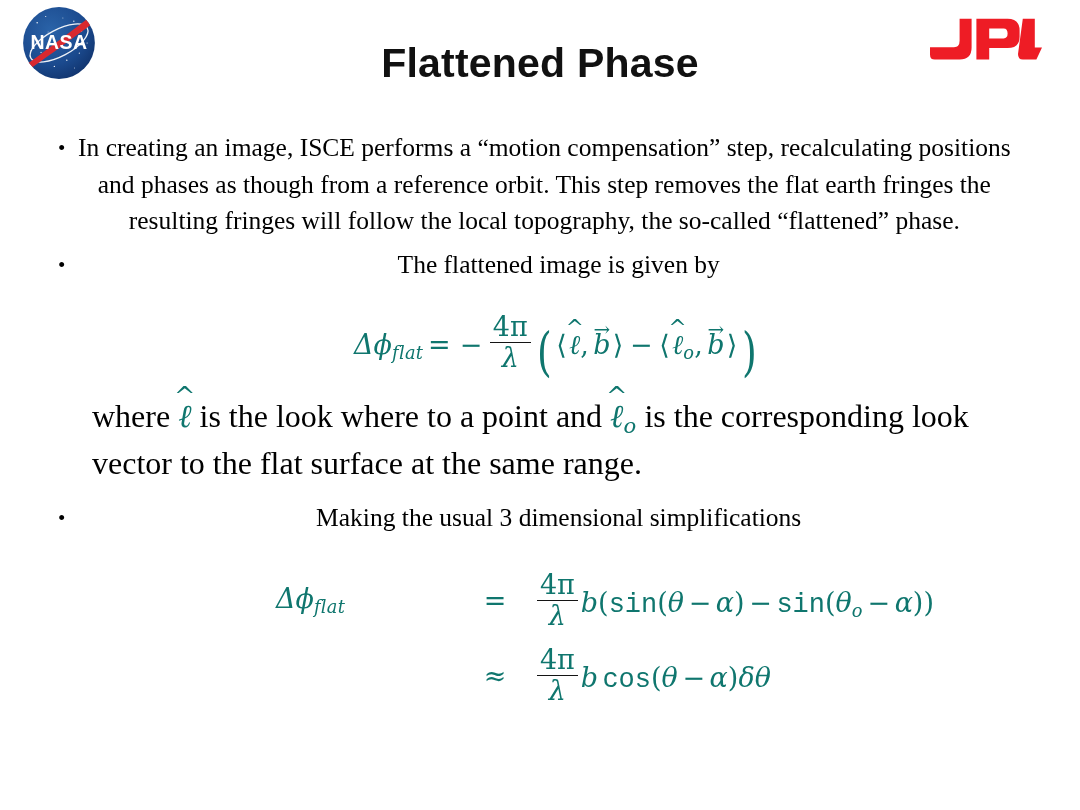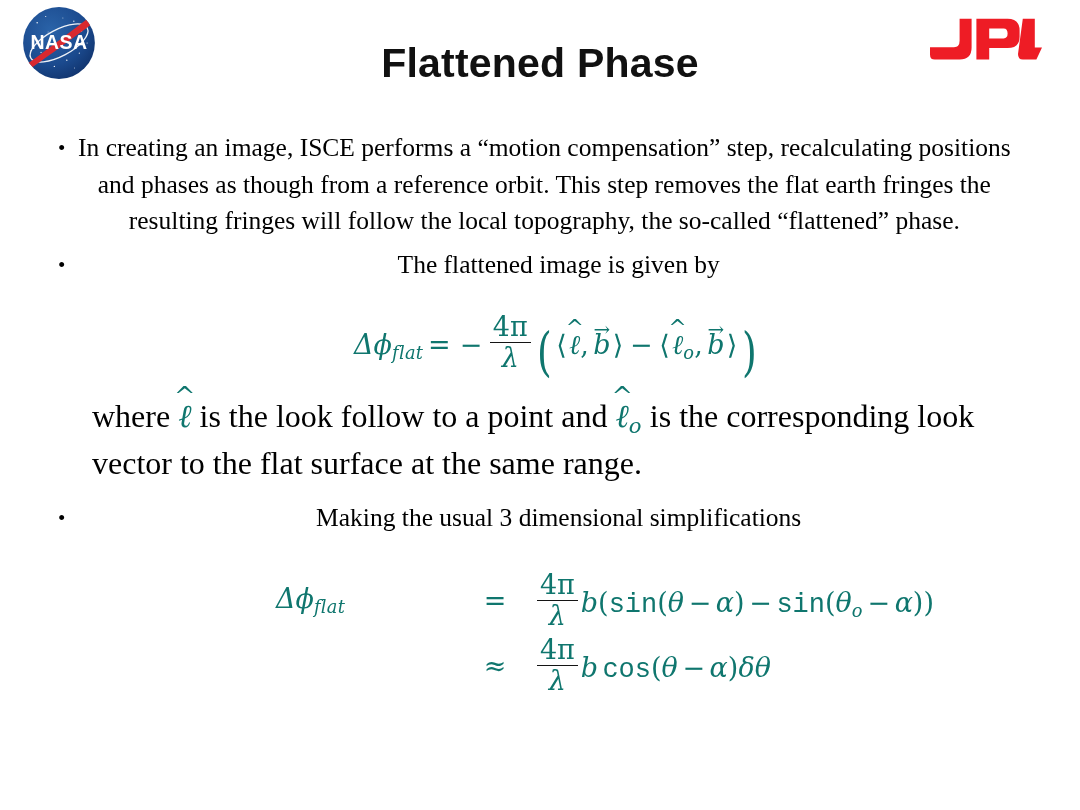--- a/index.html
+++ b/index.html
@@ -157,21 +157,21 @@
 
   #equation-2 {
     margin-top: 34px;
     font-size: 27px;
   }
   .eqgrid {
     display: grid;
     grid-template-columns: 190px 58px auto;
     justify-content: start;
     margin-left: 218px;
-    row-gap: 6px;
+    row-gap: 16px;
     align-items: center;
   }
   .eqgrid .lhs { text-align: left; }
   .eqgrid .rel { text-align: center; }
   .eqgrid .rhs { text-align: left; padding-left: 10px; }
 </style>
 </head>
 <body>
 
 <svg id="nasa-logo" viewBox="0 0 100 100" aria-hidden="true">
@@ -235,21 +235,21 @@
     <span class="bullet-text">The flattened image is given by</span>
   </div>
 
   <div id="equation-1">
     <span class="math">
       <span class="mi">Δϕ</span><span class="sub">flat</span><span class="op">=</span><span class="op">−</span><span class="frac"><span class="num">4π</span><span class="den mi">λ</span></span><span class="bigparen">(</span><span class="thin">⟨</span><span class="acc"><span class="mark">^</span><span class="base mi">ℓ</span></span><span>,</span><span class="thin"></span><span class="acc vecmark"><span class="mark">→</span><span class="base mi">b</span></span><span class="thin">⟩</span><span class="op">−</span><span class="thin">⟨</span><span class="acc"><span class="mark">^</span><span class="base mi">ℓ</span></span><span class="sub">o</span><span>,</span><span class="thin"></span><span class="acc vecmark"><span class="mark">→</span><span class="base mi">b</span></span><span class="thin">⟩</span><span class="bigparen">)</span>
     </span>
   </div>
 
   <div id="where-block">
-    <span>where </span><span class="math acc"><span class="mark">^</span><span class="base mi">ℓ</span></span><span> is the look follow to a point and </span><span class="math acc"><span class="mark">^</span><span class="base mi">ℓ</span></span><span class="math sub">o</span><span> is the corresponding look vector to the flat surface at the same range.</span>
+    <span>where </span><span class="math acc"><span class="mark">^</span><span class="base mi">ℓ</span></span><span> is the look where to a point and </span><span class="math acc"><span class="mark">^</span><span class="base mi">ℓ</span></span><span class="math sub">o</span><span> is the corresponding look vector to the flat surface at the same range.</span>
   </div>
 
   <div class="bullet-row" id="bullet-3">
     <span class="bullet-dot">•</span>
     <span class="bullet-text">Making the usual 3 dimensional simplifications</span>
   </div>
 
   <div id="equation-2">
     <div class="eqgrid">
 

